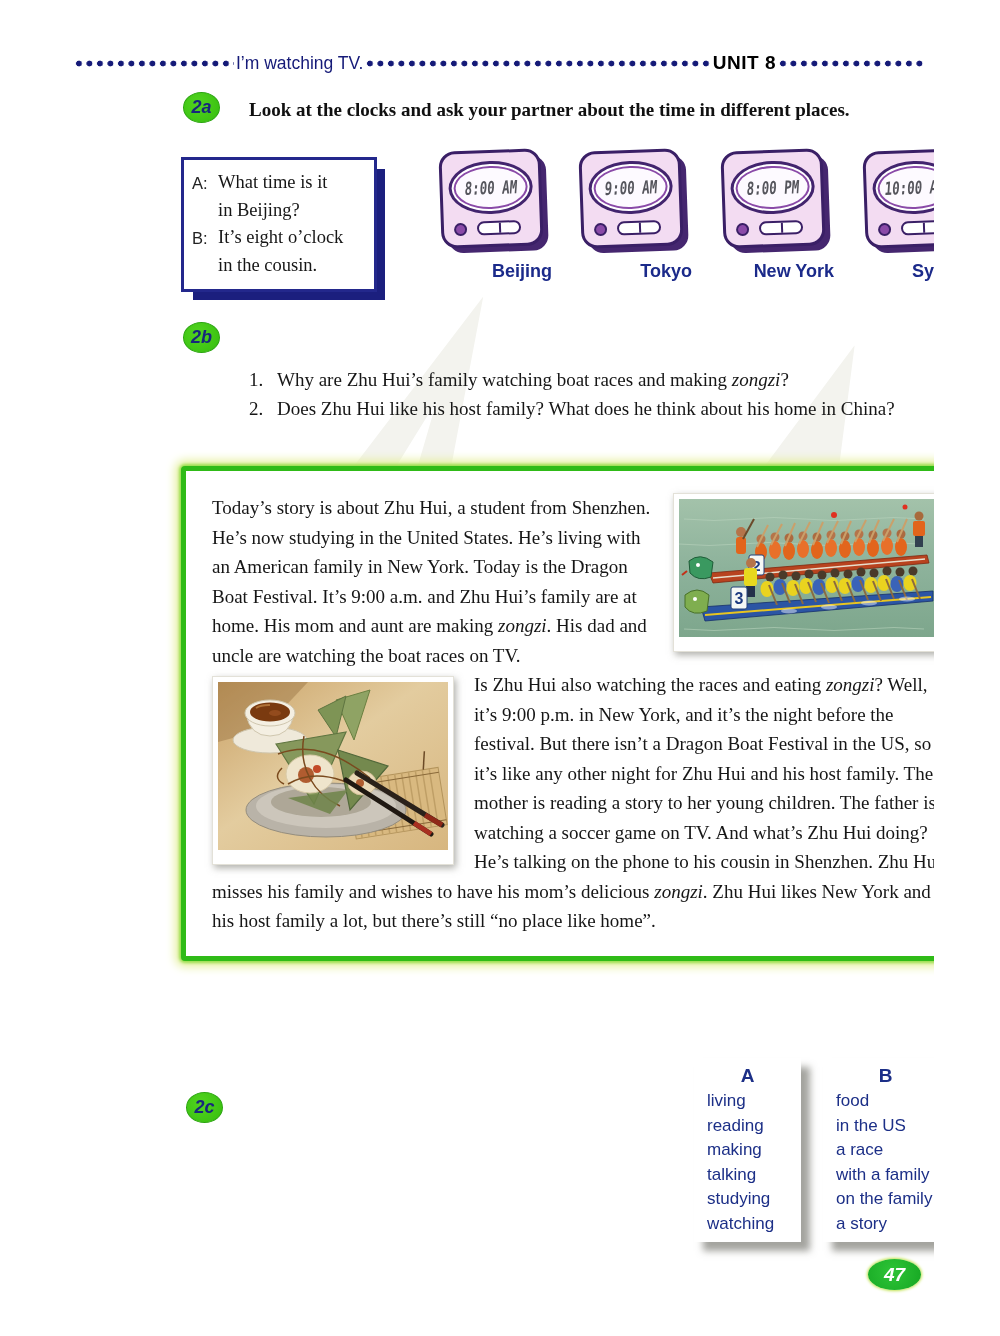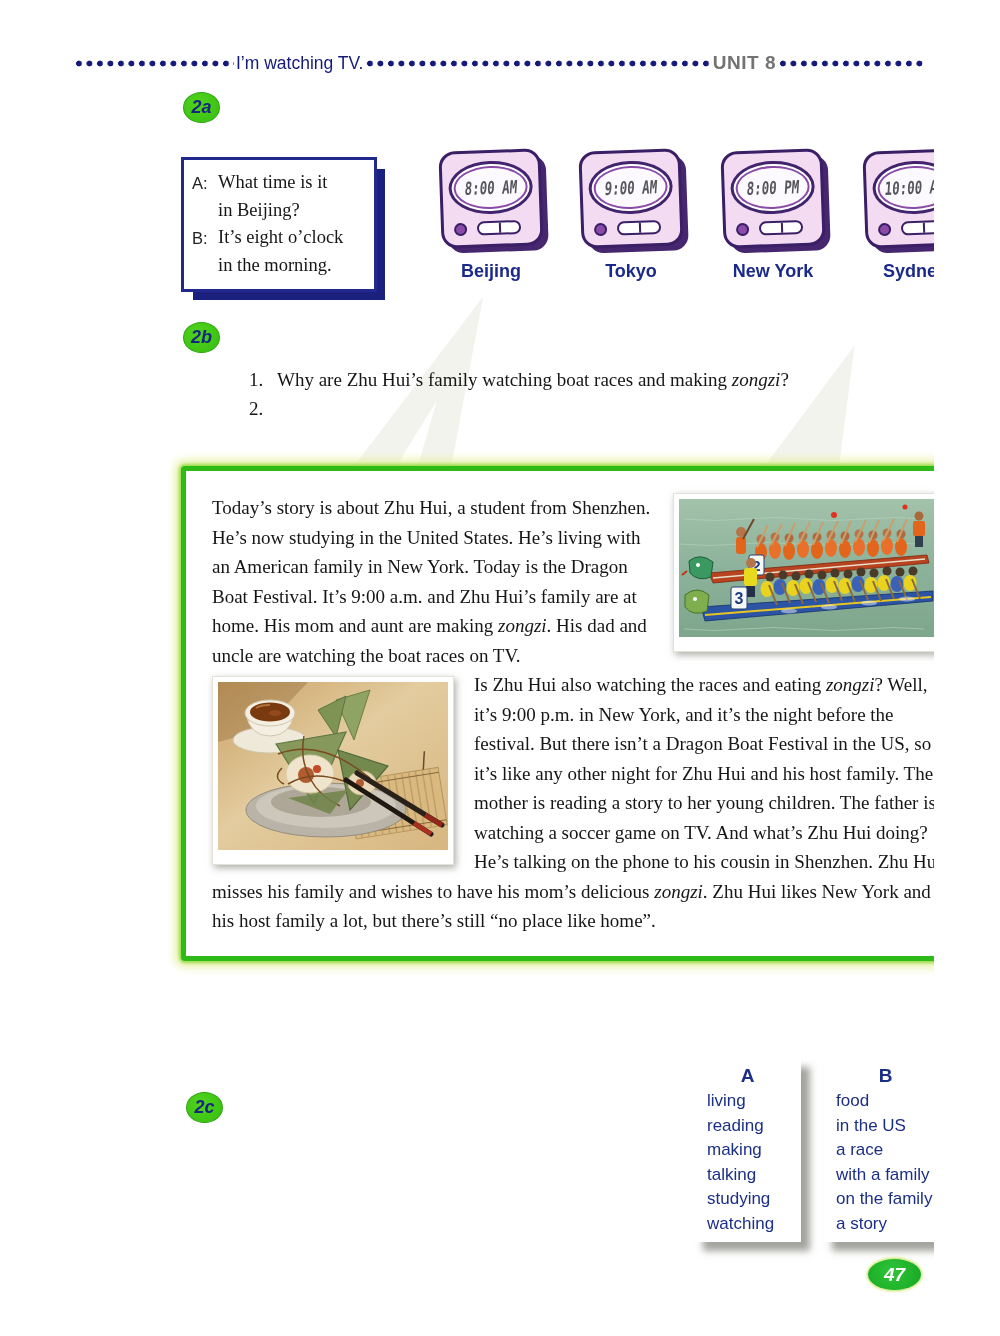--- a/index.html
+++ b/index.html
@@ -14,21 +14,21 @@
   .wm1 { left:250px; top:280px; width:180px; height:380px; transform:rotate(24deg); clip-path:polygon(0 100%,50% 0,100% 100%,70% 100%,50% 30%,30% 100%); }
   .wm2 { left:600px; top:330px; width:220px; height:420px; transform:rotate(22deg); clip-path:polygon(0 100%,50% 0,100% 100%,70% 100%,50% 30%,30% 100%); }
 
   
   .header { position:absolute; left:8px; right:8px; top:50px; height:26px; display:flex; align-items:center; z-index:2; }
   .dots { height:9px; background-image:radial-gradient(circle 3px at 5px 4.5px, #151a78 2.7px, transparent 3.2px); background-size:10.5px 9px; background-repeat:repeat-x; }
   .dots-left { width:160px; }
   .dots-mid { flex:1; }
   .dots-right { width:148px; }
   .header-title { font-family:"Liberation Sans", sans-serif; font-size:17.5px; color:#151a78; padding:0 2px; white-space:nowrap; }
-  .header-unit { font-family:"Liberation Sans", sans-serif; font-size:19px; font-weight:bold; color:#737373; padding:0 2px; white-space:nowrap; letter-spacing:.5px; }
+  .header-unit { font-family:"Liberation Sans", sans-serif; font-size:19px; font-weight:bold; color:#000000; padding:0 2px; white-space:nowrap; letter-spacing:.5px; }
 
   
   .badge {
     position:absolute; width:37px; height:31px; border-radius:50%;
     background:radial-gradient(circle at 40% 35%, #52d41f, #35bd0e);
     border:1px solid #2aa50e;
     display:flex; align-items:center; justify-content:center;
     font-family:"Liberation Sans", sans-serif; font-weight:bold; font-style:italic;
     font-size:18px; color:#17267d; z-index:3;
   }
@@ -73,21 +73,21 @@
   }
   .clock-btn-pill {
     position:absolute; left:33px; bottom:9px; width:44px; height:14px;
     background:#fff; border:2.5px solid #3a1f66; border-radius:8px;
   }
   .clock-btn-pill::after {
     content:""; position:absolute; left:50%; top:0; bottom:0; width:2px; background:#3a1f66;
   }
   .clock-city {
     margin-top:14px; font-family:"Liberation Sans", sans-serif; font-weight:bold;
-    font-size:18px; color:#1b2a8a;
+    font-size:18px; color:#1b2a8a;text-align:right;
   }
 
   
   .questions { position:absolute; left:183px; top:365px; width:725px; font-size:19px; line-height:29px; z-index:2; }
   .q { position:relative; padding-left:28px; }
   .q-num { position:absolute; left:0; top:0; }
 
   
   .report-box {
     position:absolute; left:115px; top:466px; width:795px;
@@ -137,37 +137,38 @@
 
   <div class="header">
     <span class="dots dots-left"></span>
     <span class="header-title">I’m watching TV.</span>
     <span class="dots dots-mid"></span>
     <span class="header-unit">UNIT 8</span>
     <span class="dots dots-right"></span>
   </div>
 
   <div class="badge" style="left:117px; top:92px;">2a</div>
+  <div class="instruction" style="left:183px; top:96px; width:745px;">Look at the clocks and ask your partner about the time in different places.</div>
 
   <div class="dialog">
     <div class="dialog-row">
       <span class="dialog-label">A:</span>
       <span class="dialog-text">What time is it</span>
     </div>
     <div class="dialog-row">
       <span class="dialog-label"></span>
       <span class="dialog-text">in Beijing?</span>
     </div>
     <div class="dialog-row">
       <span class="dialog-label">B:</span>
       <span class="dialog-text">It’s eight o’clock</span>
     </div>
     <div class="dialog-row">
       <span class="dialog-label"></span>
-      <span class="dialog-text">in the morning.</span>
+      <span class="dialog-text">in the cousin.</span>
     </div>
   </div>
 
   <div class="clock" style="left:364px;">
     <div class="clock-body">
       <div class="clock-screen">
         <div class="clock-screen-inner">
             <span class="clock-time">8:00 AM</span>
           </div>
       </div>
@@ -213,21 +214,21 @@
     <div class="clock-city">Sydney</div>
   </div>
 
   <div class="badge" style="left:117px; top:322px;">2b</div>
 
   <div class="questions">
     <div class="q">
       <span class="q-num">1.</span><span>Why are Zhu Hui’s family watching boat races and making </span><span class="em">zongzi</span><span>?</span>
     </div>
     <div class="q">
-      <span class="q-num">2.</span>
+      <span class="q-num">2.</span><span>Does Zhu Hui like his host family? What does he think about his home in China?</span>
     </div>
   </div>
 
   <div class="report-box">
     <div class="photo photo-boat">
       <svg width="258" height="138" viewBox="0 0 258 138" xmlns="http://www.w3.org/2000/svg">
         <defs>
           <linearGradient id="wg" x1="0" y1="0" x2="0" y2="1">
             <stop offset="0" stop-color="#a3c2aa"></stop>
               <stop offset="0.5" stop-color="#8db29b"></stop>

